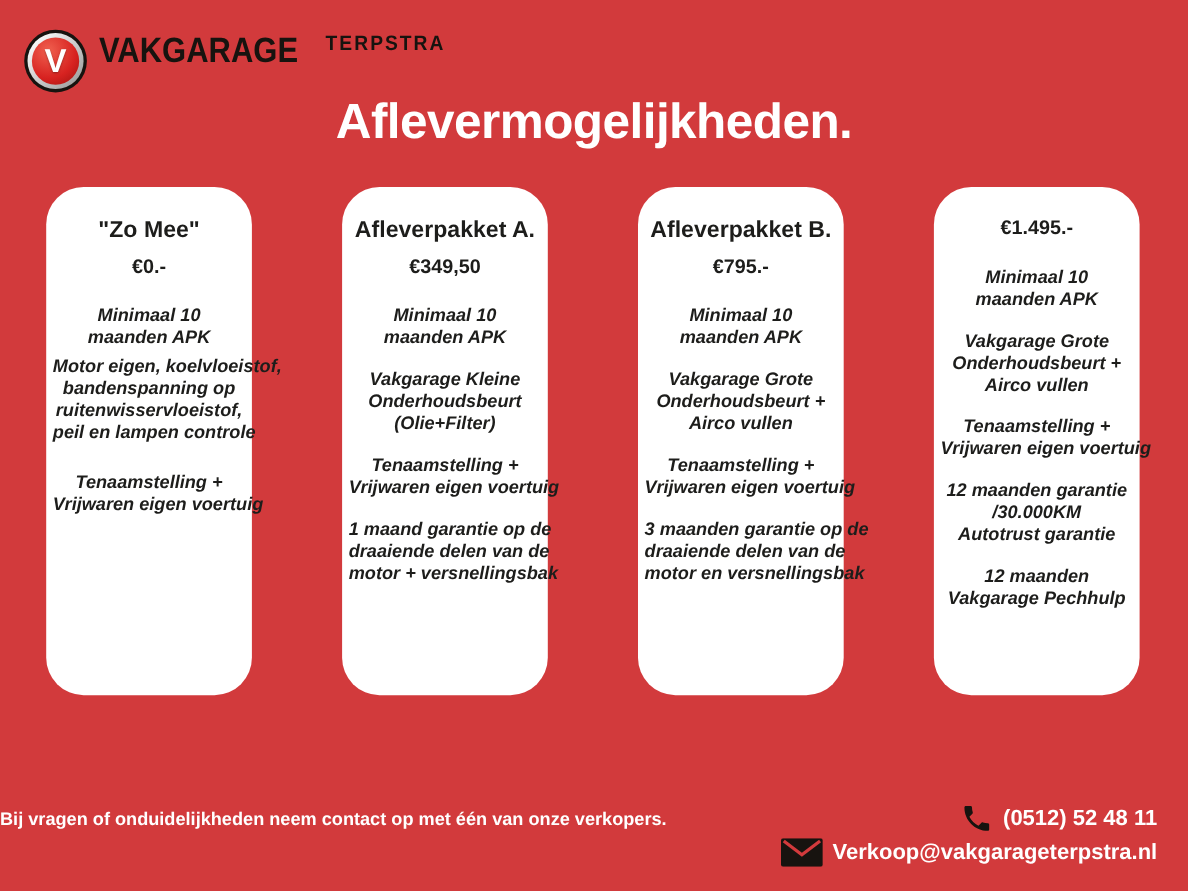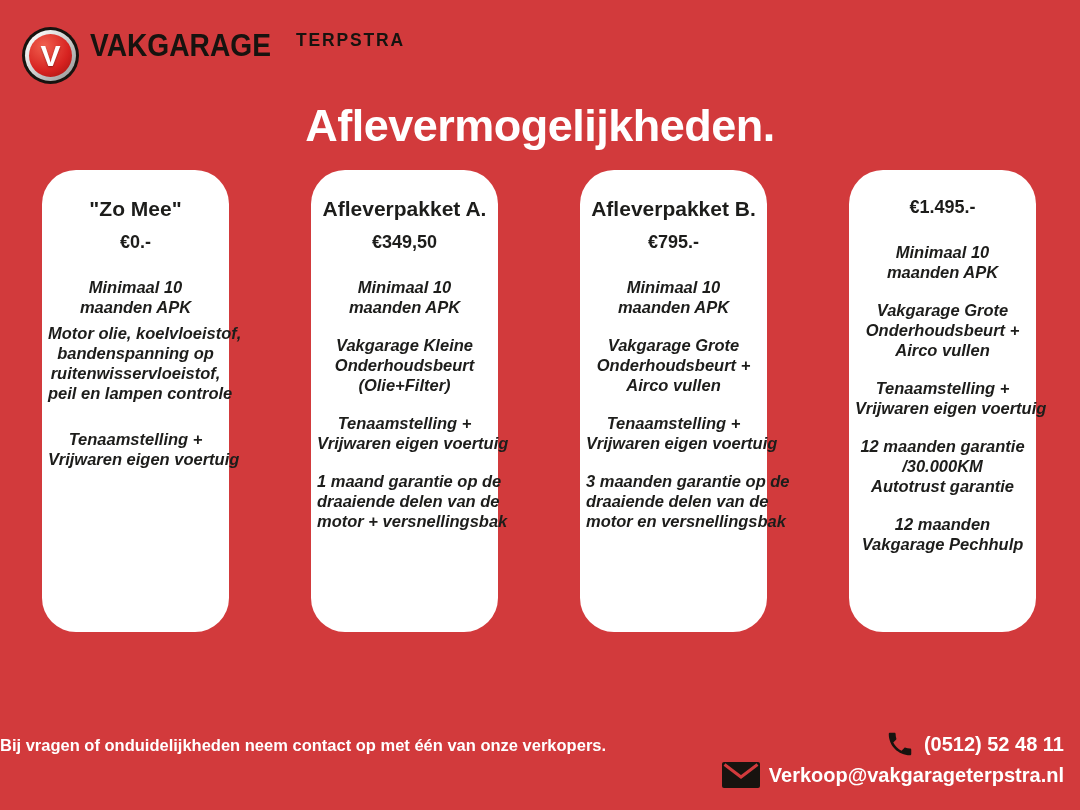--- a/index.html
+++ b/index.html
@@ -13,21 +13,21 @@
   
   .logo{position:absolute;left:22px;top:24px;display:flex;align-items:flex-start;gap:11px;}
   .logo-badge{width:57px;height:57px;border-radius:50%;background:#17130f;display:flex;align-items:center;justify-content:center;margin-top:3px;}
   .logo-badge-ring{width:51px;height:51px;border-radius:50%;background:linear-gradient(135deg,#fdfdfd 10%,#9f9f9f 90%);display:flex;align-items:center;justify-content:center;}
   .logo-badge-core{width:43px;height:43px;border-radius:50%;background:radial-gradient(circle at 35% 28%,#f0604f 0%,#d72220 60%,#9e120f 100%);display:flex;align-items:center;justify-content:center;}
   .logo-v{color:#fff;font-weight:800;font-size:30px;line-height:1;text-shadow:0 1px 2px rgba(0,0,0,.35);}
   .logo-text{display:flex;flex-direction:row;padding-top:5px;}
   .brand{font-size:32px;line-height:32px;font-weight:800;color:#17130f;transform:scaleX(.88);transform-origin:left;white-space:nowrap;}
   .subbrand{font-size:19px;line-height:22px;font-weight:700;letter-spacing:2px;color:#17130f;transform:scaleX(.92);transform-origin:left;white-space:nowrap;}
   .page-title{
-    position:absolute;left:0;right:0;top:71px;
+    position:absolute;left:0;right:0;top:55px;
     text-align:center;
     color:#fff;font-size:45px;line-height:50px;font-weight:800;letter-spacing:-0.5px;
   }
   
   .cards{
     position:absolute;top:170px;left:42px;right:44px;
     display:flex;justify-content:space-between;align-items:stretch;
   }
   .card{
     width:187px;height:462px;
@@ -44,21 +44,21 @@
   
   .cards .card:first-child .card-section:nth-child(2){margin-top:-12px;}
   .cards .card:first-child .card-section:nth-child(3){margin-top:26px;}
   
   .footer-note{
     position:absolute;left:0;right:0;top:735px;
     color:#fff;
     font-size:16.5px;font-weight:700;line-height:20px;
   }
   .contact{
-    position:absolute;right:16px;top:729px;
+    position:absolute;right:28px;top:729px;
     display:flex;flex-direction:column;align-items:flex-end;gap:2px;
     color:#fff;font-weight:700;
   }
   .contact-row{display:flex;align-items:center;gap:9px;font-size:20px;line-height:28px;white-space:nowrap;}
   .icon{display:inline-flex;align-items:center;justify-content:center;}
 </style>
 </head>
 <body>
 
 <div class="page">
@@ -82,21 +82,21 @@
   <div class="cards">
     <section class="card">
       <h2 class="card-title">"Zo Mee"</h2>
       <div class="card-price">€0.-</div>
       <div class="card-sections">
           <div class="card-section">
             <div class="card-line">Minimaal 10</div>
             <div class="card-line">maanden APK</div>
           </div>
           <div class="card-section">
-            <div class="card-line">Motor olie, koelvloeistof,</div>
+            <div class="card-line">Motor eigen, koelvloeistof,</div>
             <div class="card-line">bandenspanning op</div>
             <div class="card-line">ruitenwisservloeistof,</div>
             <div class="card-line">peil en lampen controle</div>
           </div>
           <div class="card-section">
             <div class="card-line">Tenaamstelling +</div>
             <div class="card-line">Vrijwaren eigen voertuig</div>
           </div>
         </div>
     </section>

